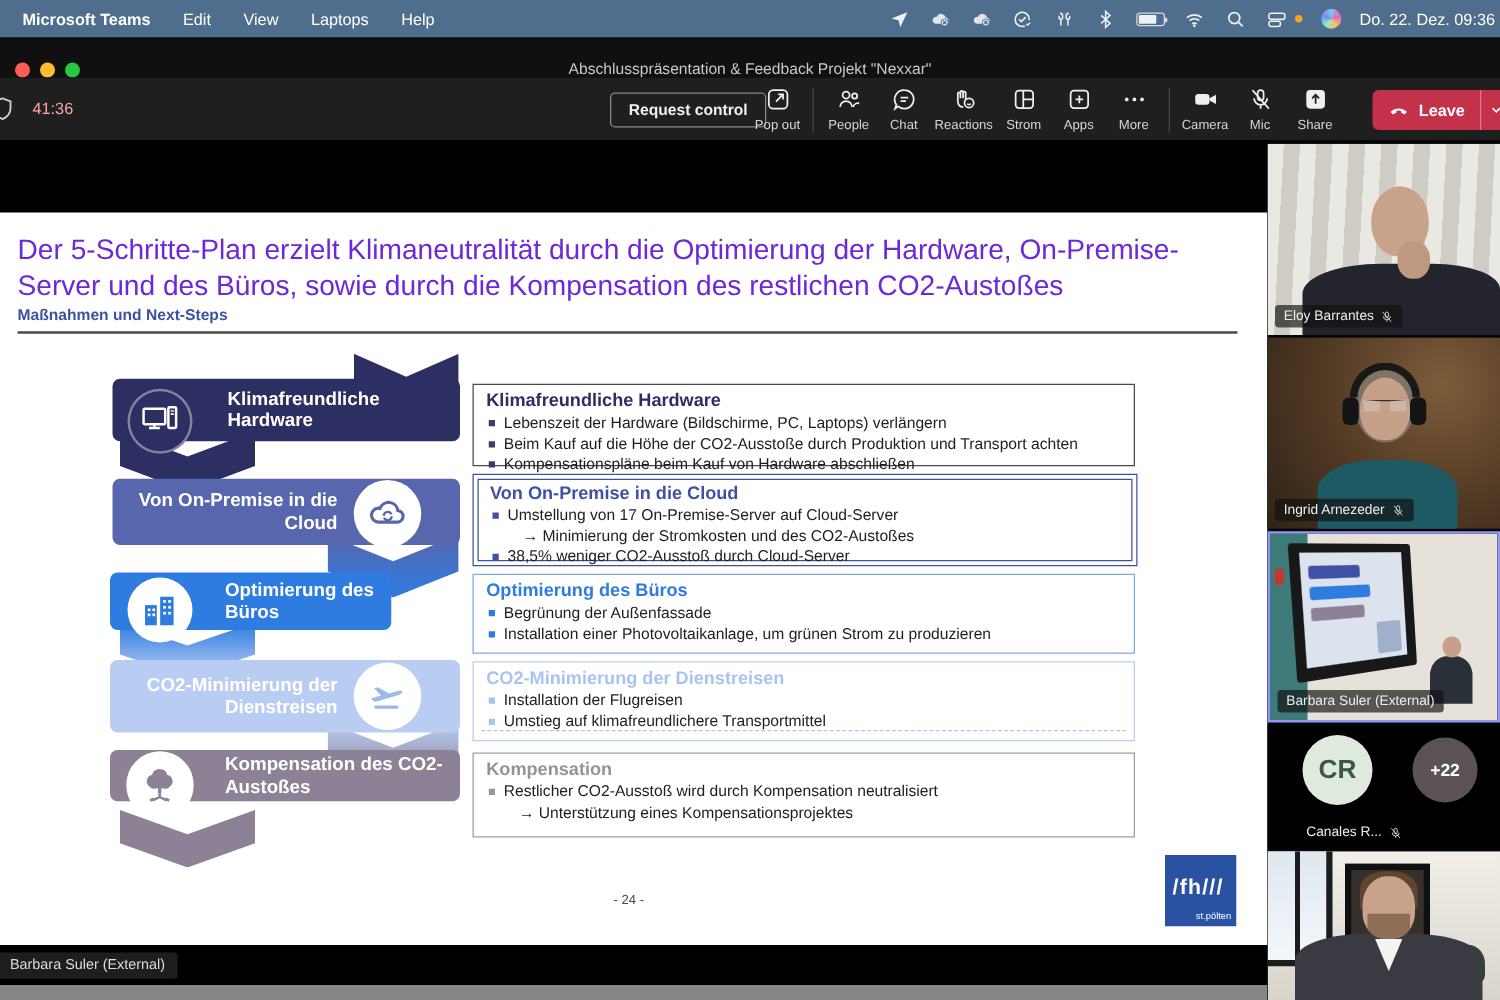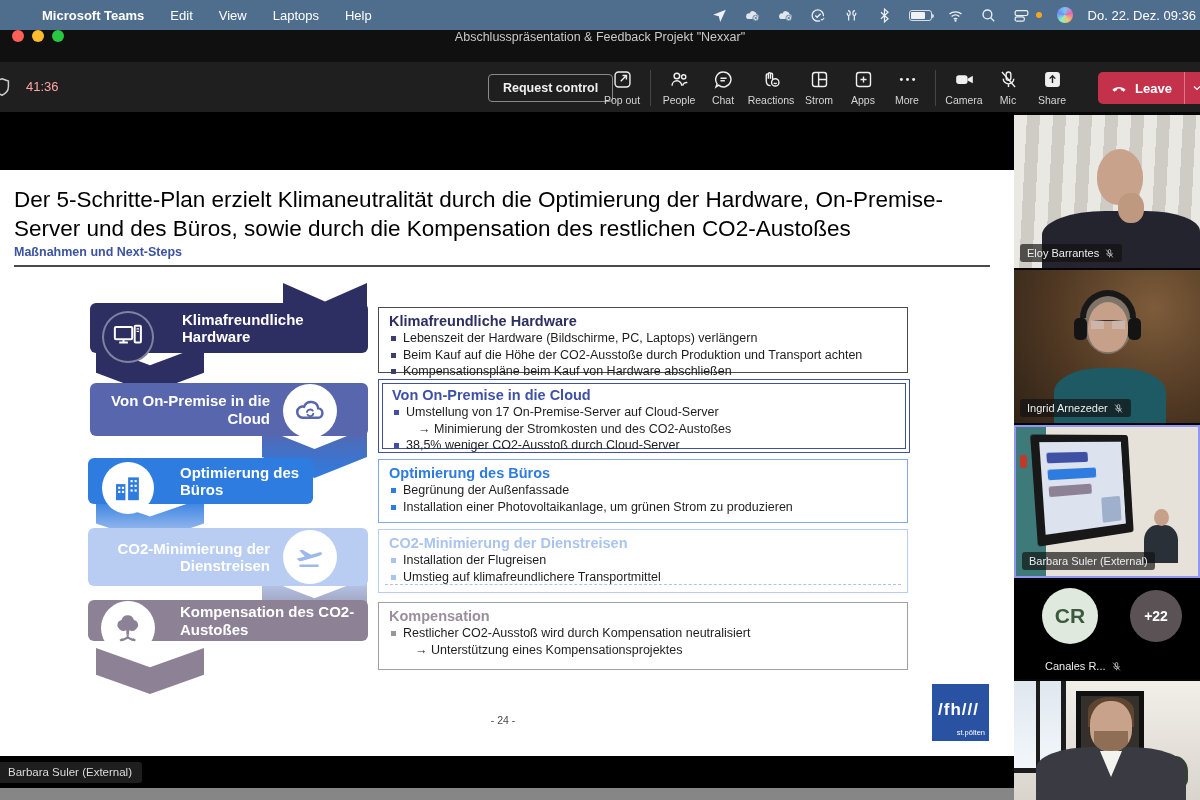--- a/index.html
+++ b/index.html
@@ -5,35 +5,35 @@
   * { margin:0; padding:0; box-sizing:border-box; }
   html,body { background:#000; }
   #root {
     position:relative; width:1200px; height:800px; overflow:hidden;
     font-family:"Liberation Sans","DejaVu Sans",sans-serif; background:#000;
   }
   
   .menubar { position:absolute; left:0; top:0; width:1200px; height:30px;
     background:#4f6d8c; display:flex; align-items:center; color:#fff; font-size:13px; }
   .menubar .apple { margin-left:12px; font-size:15px; }
-  .menubar .appname { font-weight:bold; margin-left:30px; }
+  .menubar .appname { font-weight:bold; margin-left:6px; }
   .menubar .mitem { margin-left:26px; }
   .mb-right { position:absolute; right:0; top:0; height:30px; display:flex; align-items:center; gap:15px; padding-right:4px; }
   .mb-ic { width:18px; height:18px; display:flex; align-items:center; justify-content:center; }
   .mb-ic svg { width:17px; height:17px; }
   .battery { width:23px; height:11px; border:1px solid rgba(235,240,245,.85); border-radius:3px; position:relative; }
   .battery::before { content:""; position:absolute; left:1px; top:1px; bottom:1px; width:70%; background:#eef2f6; border-radius:1px; }
   .battery::after { content:""; position:absolute; right:-3px; top:3px; width:2px; height:4px; background:rgba(235,240,245,.85); border-radius:0 2px 2px 0; }
   .siri { width:16px; height:16px; border-radius:50%;
     background:conic-gradient(#7bc6f6,#e667b0,#f6c06b,#8ef0c0,#6f8df7,#7bc6f6); }
   .orange-dot { width:6px; height:6px; border-radius:50%; background:#f5a623; margin-left:-10px; }
   .clock { font-size:13px; white-space:nowrap; }
   
   .titlebar { position:absolute; left:0; top:30px; width:1200px; height:32px; background:#101010;
-    display:flex; align-items:flex-start; }
+    display:flex; align-items:flex-end; }
   .lights { display:flex; gap:8px; margin-left:12px; }
   .light { width:12px; height:12px; border-radius:50%; }
   .l-red{background:#ff5f57}.l-yellow{background:#febc2e}.l-green{background:#28c840}
   .win-title { position:absolute; left:0; right:0; text-align:center; color:#c9c9c9; font-size:12.5px; }
   
   .toolbar { position:absolute; left:0; top:62px; width:1200px; height:50px; background:#1f1f1f; color:#e8e8e8; }
   .timer { position:absolute; left:26px; top:17px; font-size:13px; color:#fca5a5; }
   .shield { position:absolute; left:-9px; top:13px; }
   .req-btn { position:absolute; left:488px; top:12px; height:28px; padding:0 14px; background:transparent;
     border:1px solid #8a8a8a; border-radius:4px; color:#f0f0f0; font-size:12.5px; font-weight:bold;
@@ -49,21 +49,21 @@
     border-radius:5px; overflow:hidden; color:#fff; }
   .leave-main { display:flex; align-items:center; gap:7px; padding:0 12px 0 12px; height:32px; font-size:13px; font-weight:bold; }
   .leave-chev { width:26px; height:32px; display:flex; align-items:center; justify-content:center; border-left:1px solid rgba(255,255,255,.35); }
   
   .stage { position:absolute; left:0; top:112px; width:1014px; height:688px; background:#000; }
   .slide { position:absolute; left:0; top:58px; width:1014px; height:586px; background:#fff; overflow:hidden; }
   .stage-tag { position:absolute; left:0; top:650px; background:#1e1e1e; color:#dcdcdc; font-size:11.5px;
     padding:4px 10px 5px 8px; border-radius:0 3px 3px 0; }
   .stage-strip { position:absolute; left:0; top:676px; width:1014px; height:12px; background:#868686; }
   
-  .s-title { position:absolute; left:14px; top:16px; width:980px; color:#000000; font-size:22.5px; line-height:1.28; font-weight:400; }
+  .s-title { position:absolute; left:14px; top:16px; width:980px; color:#6d28d9; font-size:22.5px; line-height:1.28; font-weight:400; }
   .s-sub { position:absolute; left:14px; top:75px; color:#3b53a0; font-size:12.5px; font-weight:bold; }
   .s-hr { position:absolute; left:14px; top:95px; width:976px; border-top:2px solid #4a4a4a; }
   .chev { position:absolute; clip-path:polygon(0 0,50% 42%,100% 0,100% 58%,50% 100%,0 58%); z-index:1; }
   .banner { position:absolute; border-radius:6px; z-index:2; color:#fff; font-weight:bold; font-size:15px; line-height:1.16;
     display:flex; align-items:center; }
   .banner .btxt { width:100%; }
   .b-left { padding-left:92px; padding-right:8px; text-align:left; }
   .b-right { padding-right:98px; padding-left:10px; text-align:right; }
   .bcircle { position:absolute; border-radius:50%; z-index:3; display:flex; align-items:center; justify-content:center; }
   .bcircle svg { width:62%; height:62%; }

